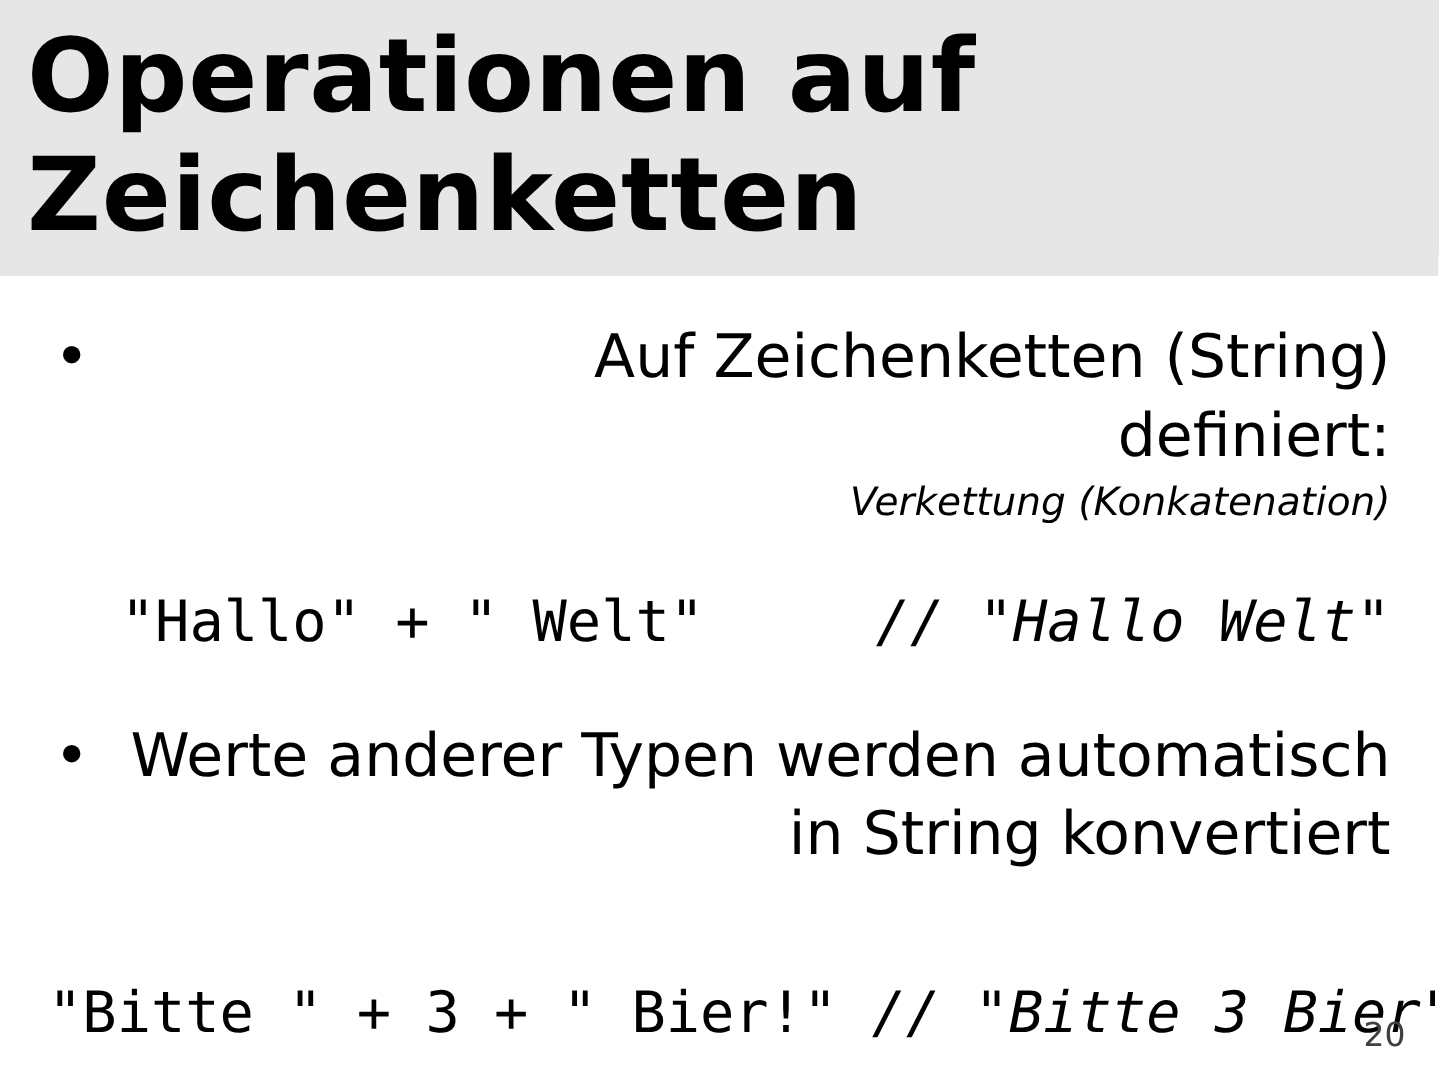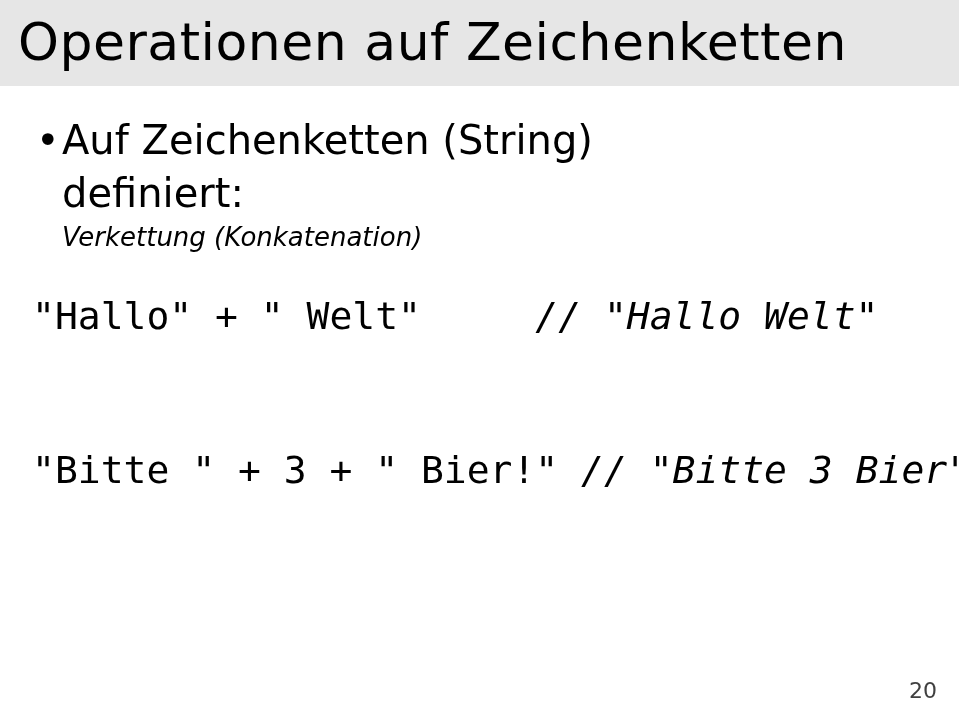--- a/index.html
+++ b/index.html
@@ -19,26 +19,27 @@
     position: relative;
     box-sizing: border-box;
   }
   .title-bar {
     background: #e6e6e6;
     padding: 12px 18px 14px 18px;
     width: 100%;
     box-sizing: border-box;
   }
   .title-text {
-    font-size: 52px;
-    font-weight: 400;
+    font-size: 68px;
+    font-weight: 700;
     letter-spacing: 0.5px;
   }
   .body {
     padding: 28px 32px 0 32px;
+    text-align: right;
   }
   ul.bullets {
     list-style: none;
     margin: 0;
     padding: 0;
   }
   ul.bullets > li {
     position: relative;
     padding-left: 30px;
     font-size: 40px;
@@ -91,20 +92,23 @@
 
   <div class="body">
 
     <ul class="bullets">
       <li><span>Auf Zeichenketten (String) </span><br><span>definiert: </span></li>
     </ul>
     <div class="subline">Verkettung (Konkatenation)</div>
 
     <div class="code-block"><span>"Hallo" + " Welt"</span><span>     </span><span class="comment">// "Hallo Welt"</span></div>
 
+    <ul class="bullets">
+      <li><span>Werte anderer Typen werden automatisch in String konvertiert</span></li>
+    </ul>
 
     <div class="spacer"></div>
 
     <div class="code-block"><span>"Bitte " + 3 + " Bier!"</span><span> </span><span class="comment">// "Bitte 3 Bier"</span></div>
 
   </div>
 
   <div class="page-number">20</div>
 
 </div>

